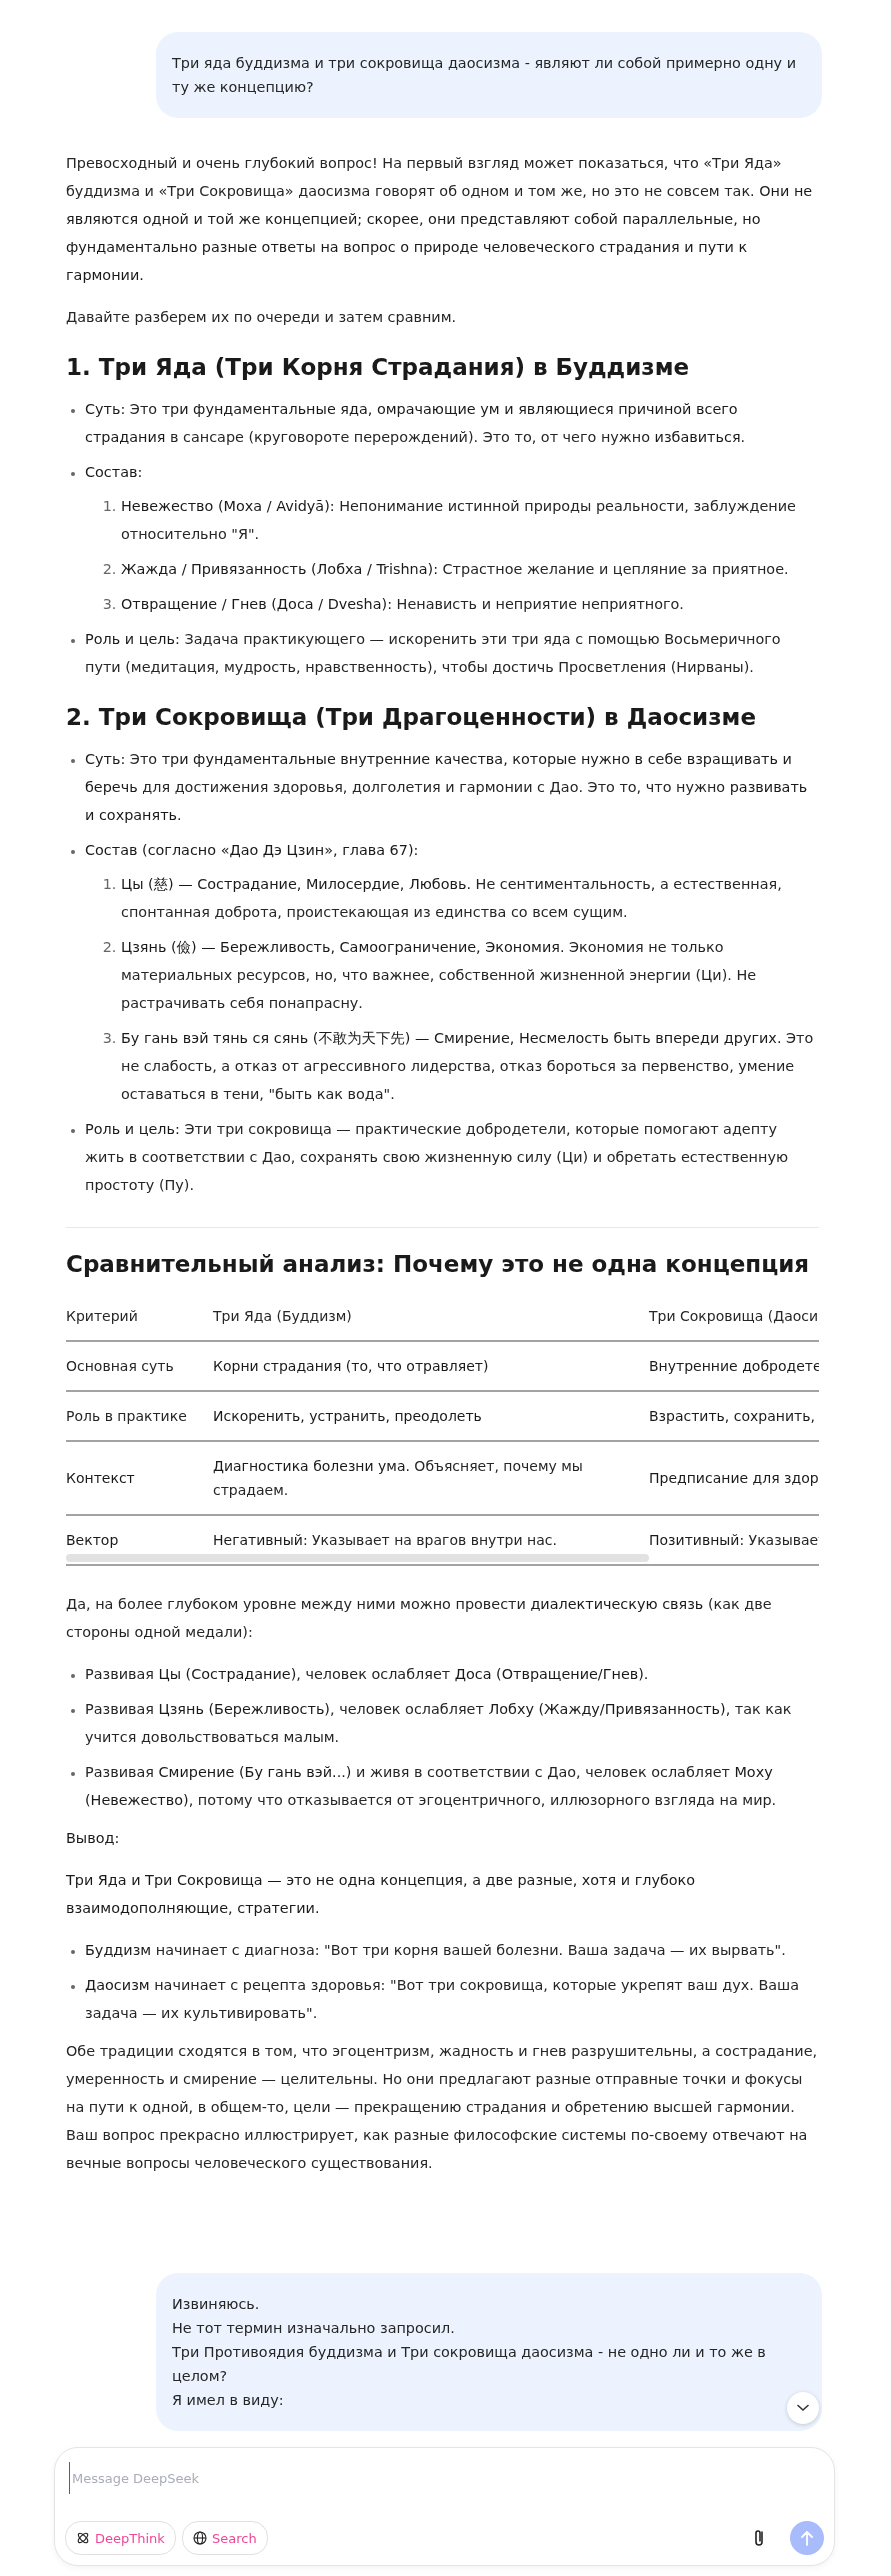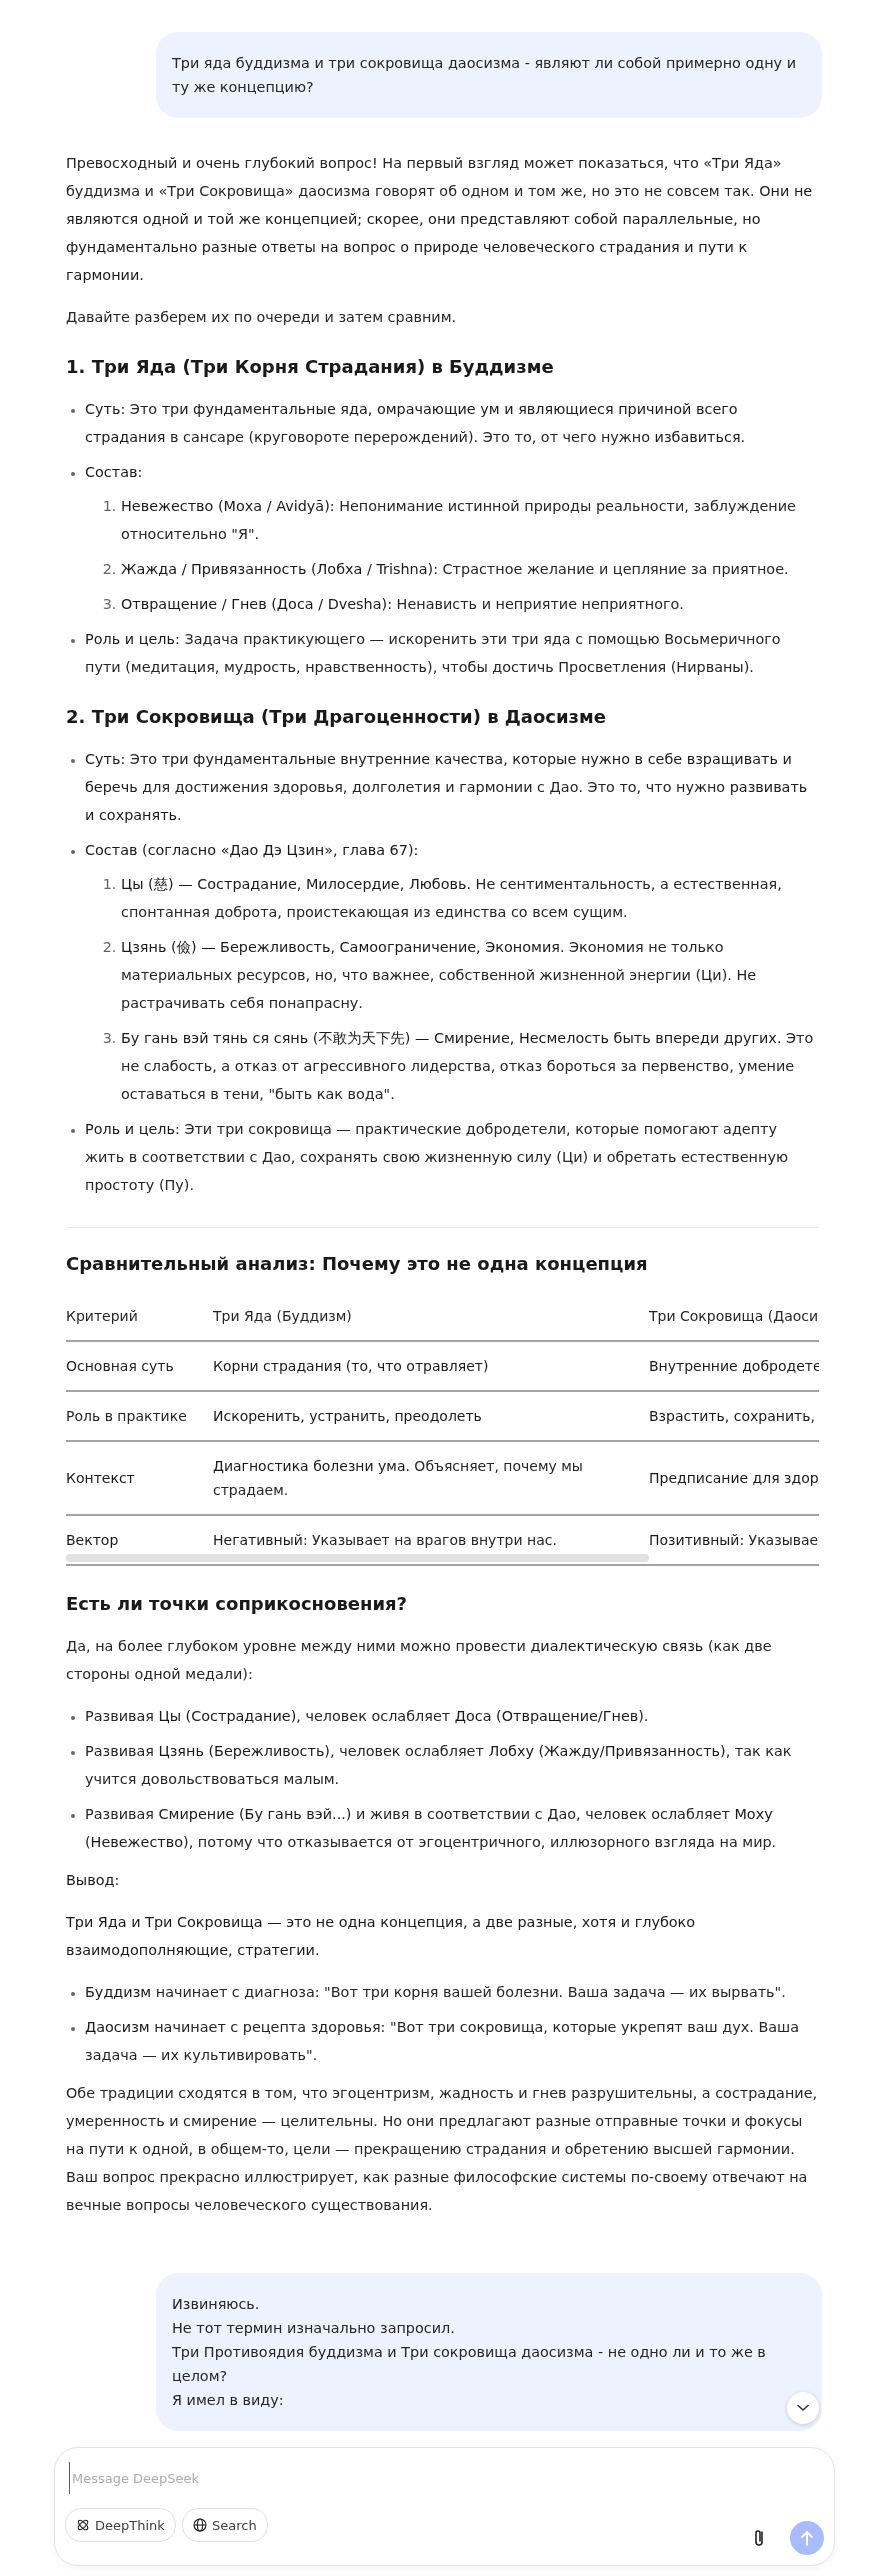--- a/index.html
+++ b/index.html
@@ -7,21 +7,21 @@
     width: 892px; height: 2576px; overflow: hidden; position: relative;
     font-family: "DejaVu Sans", sans-serif; color: #262626; font-size: 14.4px;
   }
   .chat { position: absolute; left: 0; top: 0; width: 892px; }
   .user-bubble {
     position: absolute; background: #edf3fe; border-radius: 22px;
     padding: 19px 16px; line-height: 24px; font-size: 14.4px; color: #262626;
   }
   .answer { position: absolute; left: 66px; top: 149px; width: 753px; line-height: 28px; }
   .answer p { margin: 0 0 14px 0; }
-  .answer h2 { font-size: 18px; font-weight: bold; margin: 22px 0 14px 0; line-height: 28px; color: #1a1a1a; }
+  .answer h2 { font-size: 23px; font-weight: bold; margin: 22px 0 14px 0; line-height: 28px; color: #1a1a1a; }
   .answer ul { margin: 0 0 10px 0; padding-left: 19px; }
   .answer ul > li { margin-bottom: 7px; }
   .answer ol { margin: 6px 0 4px 0; padding-left: 36px; }
   .answer ol > li { margin-bottom: 7px; }
   .answer ol > li::marker { color: #666; }
   .answer ul > li::marker { color: #666; font-size: 12px; }
   b { font-weight: normal; color: #1a1a1a; }
   .hr { height: 1px; background: #e8e8e8; margin: 28px 0 20px 0; }
   .table-wrap { position: relative; width: 753px; overflow: hidden; margin: 10px 0 24px 0; }
   table { border-collapse: collapse; width: 991px; table-layout: fixed; font-size: 14px; }
@@ -43,22 +43,22 @@
     box-shadow: 0 2px 6px rgba(0,0,0,0.05);
   }
   .composer .input {
     position: absolute; left: 14px; top: 14px; width: 694px; height: 30px;
     border: none; outline: none; font-size: 13px; color: #262626;
     font-family: "DejaVu Sans", sans-serif; background: transparent;
     border-left: 1px solid #3060d0; padding-left: 2px;
   }
   .composer .input::placeholder { color: #a9adb8; }
   .pill {
-    position: absolute; top: 60px; height: 32px; border: 1px solid #e0e0e0; border-radius: 16px;
-    display: flex; align-items: center; gap: 5px; padding: 0 10px; font-size: 13px; color: #404040;
+    position: absolute; top: 73px; height: 32px; border: 1px solid #e0e0e0; border-radius: 16px;
+    display: flex; align-items: center; gap: 5px; padding: 0 10px; font-size: 13px; color: #ec4899;
     background: #fff;
   }
   .attach { position: absolute; left: 694px; top: 79px; width: 20px; height: 22px; }
   .send {
     position: absolute; left: 735px; top: 73px; width: 34px; height: 34px; border-radius: 50%;
     background: #a8bcfb; display: flex; align-items: center; justify-content: center;
   }
 </style>
 </head>
 <body>
@@ -137,21 +137,20 @@
           <tr>
             <td><b>Вектор</b></td>
             <td><b>Негативный:</b><span> Указывает на врагов внутри нас.</span></td>
             <td><b>Позитивный:</b><span> Указывает на</span></td>
           </tr>
         </tbody>
       </table>
       <div class="scrollbar"></div>
     </div>
 
-    <h2>Есть ли точки соприкосновения?</h2>
     <p><span>Да, на более глубоком уровне между ними можно провести </span><b>диалектическую связь</b><span> (как две стороны одной медали):</span></p>
     <ul>
       <li><span>Развивая </span><b>Цы (Сострадание)</b><span>, человек ослабляет </span><b>Доса (Отвращение/Гнев)</b><span>.</span></li>
       <li><span>Развивая </span><b>Цзянь (Бережливость)</b><span>, человек ослабляет </span><b>Лобху (Жажду/Привязанность)</b><span>, так как учится довольствоваться малым.</span></li>
       <li><span>Развивая </span><b>Смирение (Бу гань вэй...)</b><span> и живя в соответствии с Дао, человек ослабляет </span><b>Моху (Невежество)</b><span>, потому что отказывается от эгоцентричного, иллюзорного взгляда на мир.</span></li>
     </ul>
 
     <p><b>Вывод:</b></p>
     <p><b>Три Яда и Три Сокровища — это не одна концепция, а две разные, хотя и глубоко взаимодополняющие, стратегии.</b></p>
     <ul>

